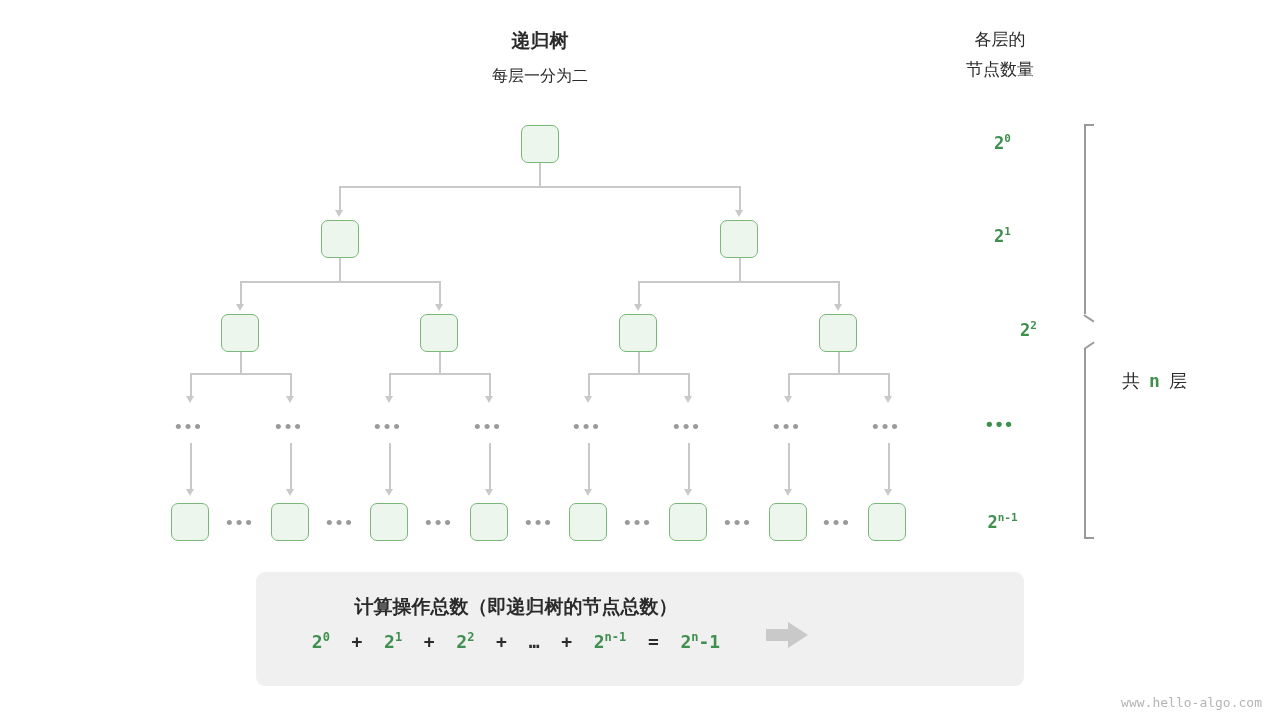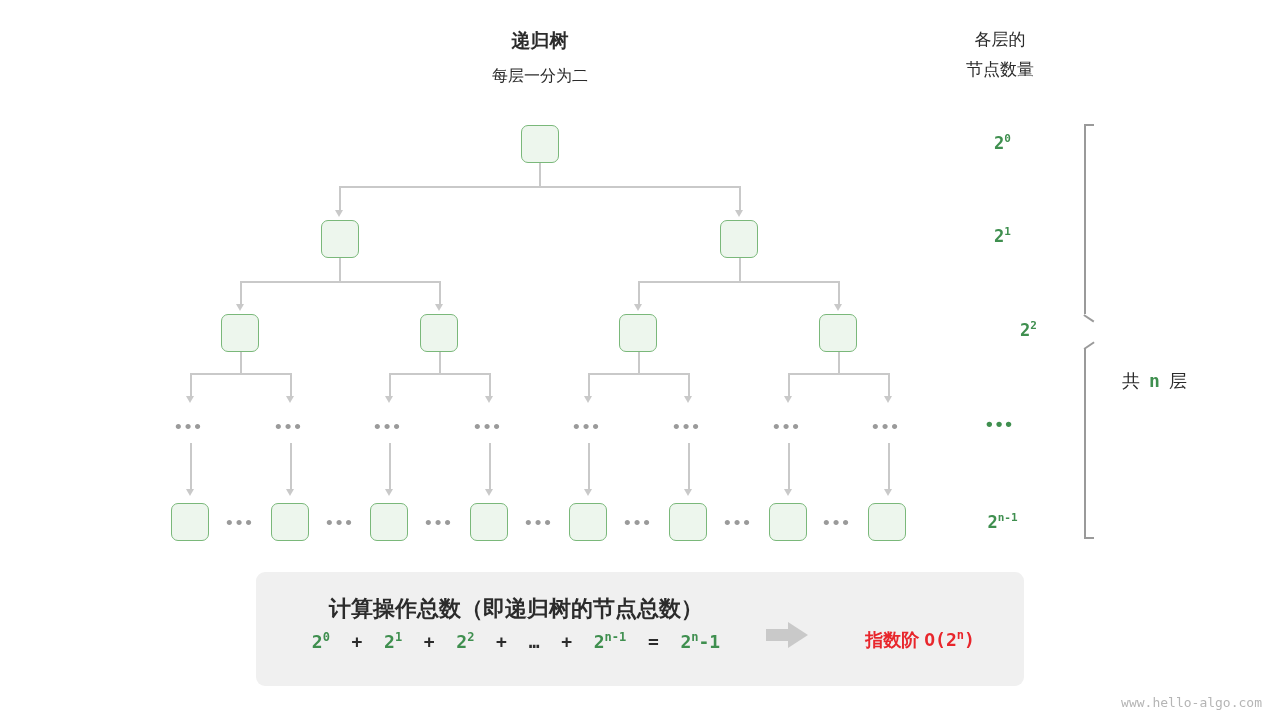--- a/index.html
+++ b/index.html
@@ -122,21 +122,21 @@
     width: 768px;
     height: 114px;
     background: #f0f0f0;
     border-radius: 9px;
   }
   .sum-left-title {
     position: absolute;
     left: 0; top: 22px;
     width: 520px;
     text-align: center;
-    font-size: 22px;
+    font-size: 19px;
     font-weight: bold;
     color: #2b2b2b;
     white-space: nowrap;
   }
   .sum-formula {
     position: absolute;
     left: 0; top: 58px;
     width: 520px;
     text-align: center;
     font-family: "DejaVu Sans Mono", monospace;
@@ -355,24 +355,20 @@
       <span class="k">&nbsp;+&nbsp;</span>
       <span class="g"><span>2</span><sup>2</sup></span>
       <span class="k">&nbsp;+&nbsp;</span>
       <span class="k">…</span>
       <span class="k">&nbsp;+&nbsp;</span>
       <span class="g"><span>2</span><sup>n-1</sup></span>
       <span class="k">&nbsp;=&nbsp;</span>
       <span class="g"><span>2</span><sup>n</sup><span>-1</span></span>
     </div>
 
-    <div class="sum-right-value">
-      <span>指数阶</span>
-      <span class="mono"><span>O(2</span><sup>n</sup><span>)</span></span>
-    </div>
   </div>
 
   <div class="big-arrow">
     <div class="shaft"></div>
     <div class="head"></div>
   </div>
 
   <div class="watermark">www.hello-algo.com</div>
 </div>
 

